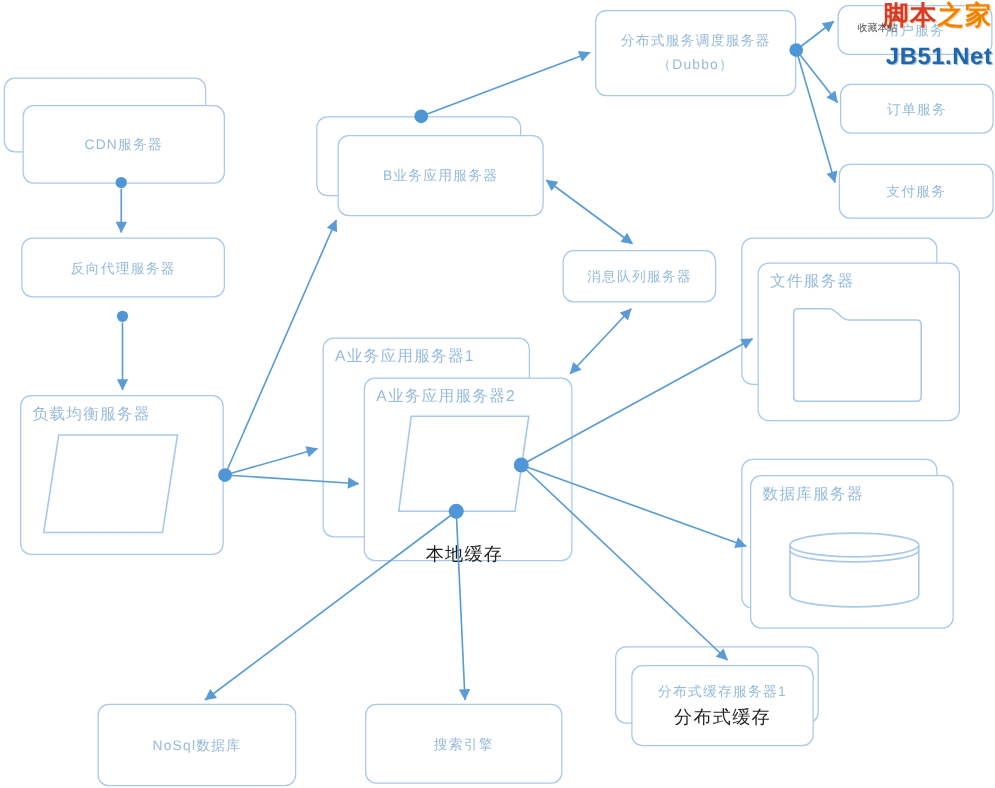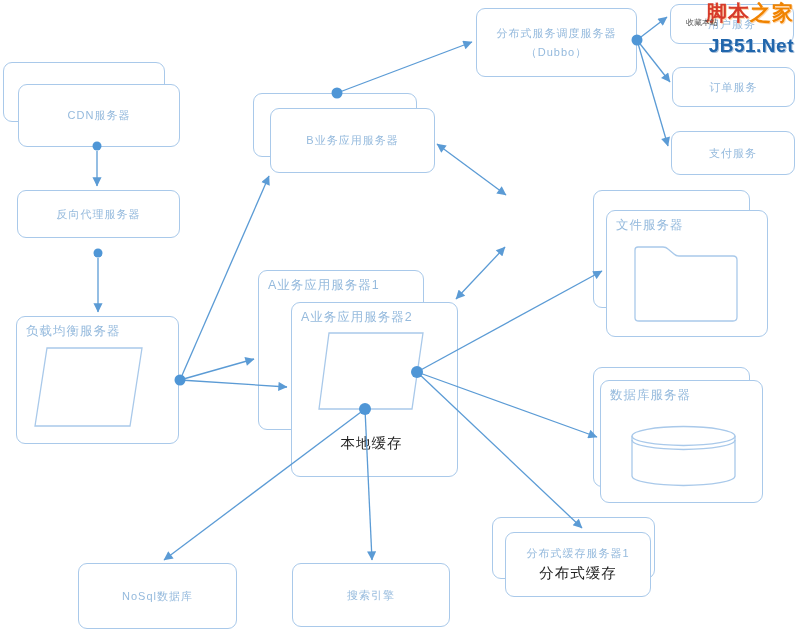--- a/index.html
+++ b/index.html
@@ -52,30 +52,33 @@
   <div class="box center" style="left:670px;top:4px;width:124px;height:40px">
     <span class="lbl">用户服务</span>
   </div>
   <div class="box center" style="left:672px;top:67px;width:123px;height:40px">
     <span class="lbl">订单服务</span>
   </div>
   <div class="box center" style="left:671px;top:131px;width:124px;height:44px">
     <span class="lbl">支付服务</span>
   </div>
 
+  <div class="box center" style="left:450px;top:200px;width:123px;height:42px">
+    <span class="lbl">消息队列服务器</span>
+  </div>
 
   <div class="box" style="left:593px;top:190px;width:157px;height:118px"></div>
   <div class="box" style="left:606px;top:210px;width:162px;height:127px">
     <span class="title">文件服务器</span>
   </div>
 
   <div class="box" style="left:258px;top:270px;width:166px;height:160px">
     <span class="title">A业务应用服务器1</span>
   </div>
-  <div class="box" style="left:291px;top:302px;width:167px;height:175px">
+  <div class="box" style="left:291px;top:302px;width:167px;height:147px">
     <span class="title">A业务应用服务器2</span>
   </div>
 
   <div class="box" style="left:593px;top:367px;width:157px;height:120px"></div>
   <div class="box" style="left:600px;top:380px;width:163px;height:123px">
     <span class="title">数据库服务器</span>
   </div>
 
   <div class="box" style="left:492px;top:517px;width:163px;height:62px"></div>
   <div class="box center" style="left:505px;top:532px;width:146px;height:65px;gap:3px">

